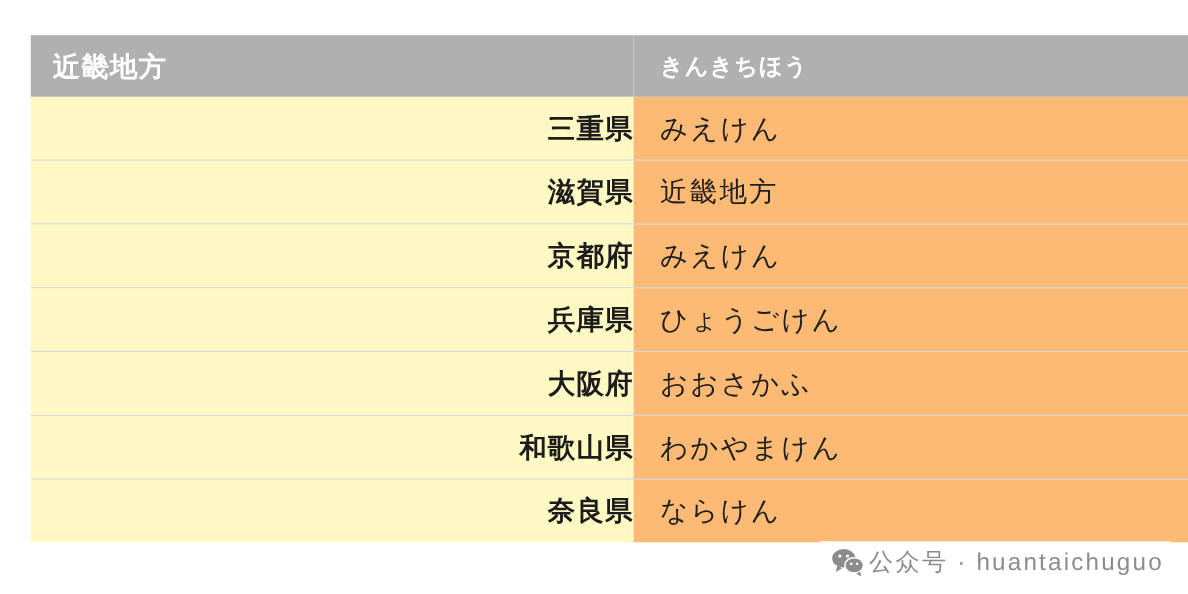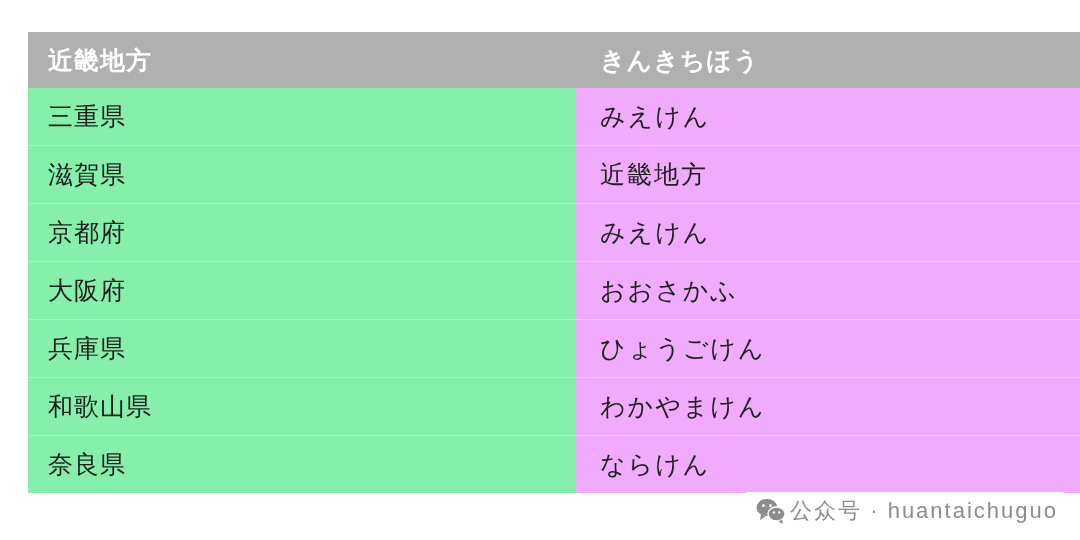--- a/index.html
+++ b/index.html
@@ -47,42 +47,43 @@
     font-weight: bold;
     height: 56px;
     padding: 0 0 0 20px;
     font-size: 25px;
     letter-spacing: 1px;
     vertical-align: middle;
     border: none;
   }
   table.kanji-table thead th.kana-head {
     padding-left: 24px;
-    font-size: 25px;
+    font-size: 21px;
   }
 
   table.kanji-table tbody td {
     height: 57px;
     vertical-align: middle;
     border-bottom: 1px solid #d8d8d8;
     background: #ededed;
     font-size: 25px;
     color: #1c1c1c;
     padding: 0 0 0 20px;
   }
 
   table.kanji-table tbody td.kanji-cell {
-    font-weight: normal;
-    background: #86efac;
+    font-weight: bold;
+    background: #fef9c3;
     letter-spacing: 1px;
+    text-align: right;
   }
 
   table.kanji-table tbody td.kana-cell {
     font-weight: normal;
-    background: #f0abfc;
+    background: #fdba74;
     padding-left: 24px;
     letter-spacing: 2px;
     color: #1f1f1f;
   }
 
   table.kanji-table tbody tr:last-child td {
     border-bottom: none;
   }
 
   
@@ -137,26 +138,26 @@
         </tr>
         <tr>
           <td class="kanji-cell">滋賀県</td>
           <td class="kana-cell">近畿地方</td>
         </tr>
         <tr>
           <td class="kanji-cell">京都府</td>
           <td class="kana-cell">みえけん</td>
         </tr>
         <tr>
+          <td class="kanji-cell">兵庫県</td>
+          <td class="kana-cell">ひょうごけん</td>
+        </tr>
+        <tr>
           <td class="kanji-cell">大阪府</td>
           <td class="kana-cell">おおさかふ</td>
-        </tr>
-        <tr>
-          <td class="kanji-cell">兵庫県</td>
-          <td class="kana-cell">ひょうごけん</td>
         </tr>
         <tr>
           <td class="kanji-cell">和歌山県</td>
           <td class="kana-cell">わかやまけん</td>
         </tr>
         <tr>
           <td class="kanji-cell">奈良県</td>
           <td class="kana-cell">ならけん</td>
         </tr>
       </tbody>

